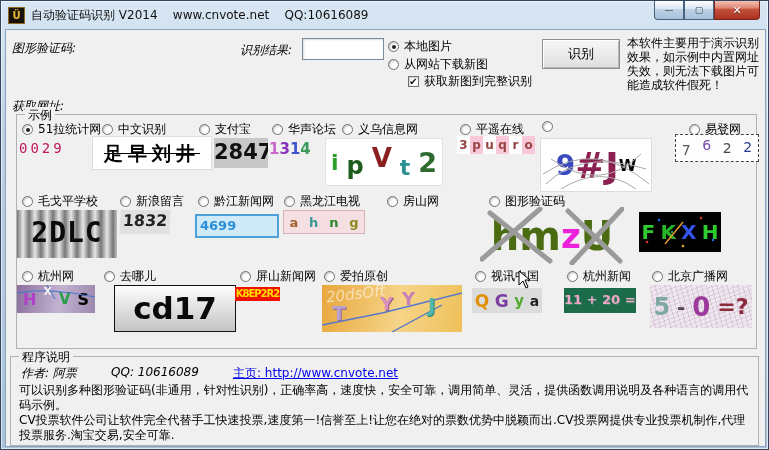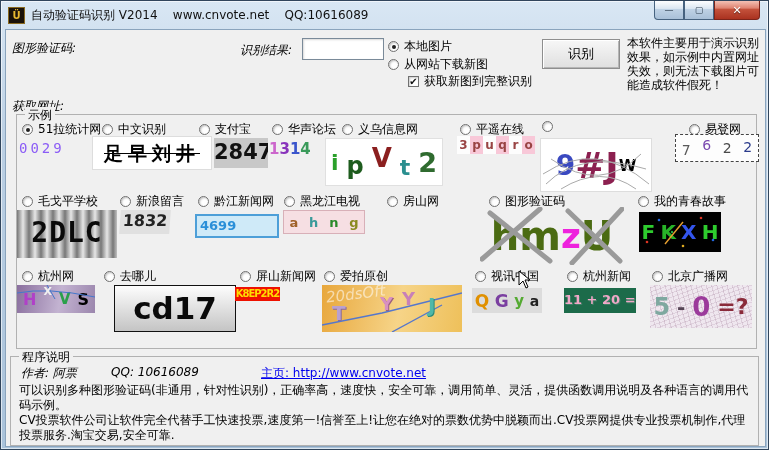--- a/index.html
+++ b/index.html
@@ -31,21 +31,21 @@
   .chk{width:11px;height:11px;min-width:11px;border:1px solid #707070;background:#fff;position:relative;
        box-shadow:inset 1px 1px 2px rgba(0,0,0,.2);font-size:10px;line-height:10px;text-align:center;color:#111;}
   .group{border:1px solid #b1b1b1;position:absolute;}
   .group .legend{position:absolute;top:-8px;left:8px;background:#f0f0f0;padding:0 3px;font-size:12px;}
   .notice{font-size:12px;line-height:14px;color:#000;}
   .link{color:#0000ee;text-decoration:underline;font-size:12px;}
   .para{font-size:12px;line-height:15px;color:#000;}
   .cap{position:absolute;overflow:hidden;}
   .noise{background-image:radial-gradient(#b9b9c9 1px,transparent 1px);background-size:8px 7px;}
   
-  .c0029{color:#8b5cf6;font-family:"DejaVu Sans Mono",monospace;font-size:14px;letter-spacing:3px;}
+  .c0029{color:#be185d;font-family:"DejaVu Sans Mono",monospace;font-size:14px;letter-spacing:3px;}
   .czuzao{background:#fff;border:1px solid #ddd;color:#000;font-weight:bold;font-size:19px;letter-spacing:5px;
           text-align:center;line-height:32px;text-decoration:line-through;}
   .c2847{background:#c8c8c8;color:#111;font-weight:bold;font-size:21px;text-align:center;line-height:28px;}
   .c1314{font-weight:bold;font-size:15px;}
   .c1314 span:nth-child(1){color:#cc66cc;}.c1314 span:nth-child(2){color:#8833bb;}
   .c1314 span:nth-child(3){color:#3a55cc;}.c1314 span:nth-child(4){color:#3a9a5a;}
   .cipvt{background:#fff;border:1px solid #e0e0e0;display:flex;align-items:center;justify-content:center;gap:8px;font-weight:bold;}
   .cipvt span{display:inline-block;}
   .cipvt span:nth-child(1){color:#2aa02a;font-size:22px;}
   .cipvt span:nth-child(2){color:#1e5c1e;font-size:24px;transform:translateY(4px);}
@@ -246,24 +246,20 @@
         <span>黑龙江电视</span>
       </div>
     <div class="abs rcell" style="left:381px;top:163px;">
       <span class="radio"></span>
         <span>房山网</span>
       </div>
     <div class="abs rcell" style="left:483px;top:163px;">
       <span class="radio"></span>
         <span>图形验证码</span>
       </div>
-    <div class="abs rcell" style="left:632px;top:163px;">
-      <span class="radio"></span>
-        <span>我的青春故事</span>
-      </div>
 
     <div class="cap c2dlc" style="left:11px;top:180px;width:100px;height:48px;">2DLC</div>
     <div class="cap c1832 noise" style="left:114px;top:180px;width:50px;height:24px;">1832</div>
     <div class="cap c4699 noise" style="left:189px;top:184px;width:84px;height:24px;">4699</div>
     <div class="cap cahng noise" style="left:277px;top:180px;width:82px;height:24px;">
       <span>a</span>
         <span>h</span>
         <span>n</span>
         <span>g</span>
     </div>
@@ -357,19 +353,19 @@
     </div>
 
     <svg class="cursor" style="left:512px;top:240px;" width="14" height="20">
       <polygon points="1,1 1,15 5,11 8,18 10,17 7,10 12,10" fill="#fff" stroke="#000" stroke-width="1"></polygon>
     </svg>
 
     <div class="group" style="left:4px;top:326px;width:749px;height:90px;">
       <span class="legend">程序说明</span>
       <span class="abs lbl" style="left:10px;top:8px;">作者: 阿票</span>
       <span class="abs lbl" style="left:100px;top:8px;">QQ: 10616089</span>
-      <a class="abs link" style="left:222px;top:8px;margin-left:28px;">主页: http://www.cnvote.net</a>
+      <a class="abs link" style="left:222px;top:8px;">主页: http://www.cnvote.net</a>
       <div class="abs para" style="left:8px;top:56px;width:735px;">CV投票软件公司让软件完全代替手工快速投票,速度第一!信誉至上!让您在绝对的票数优势中脱颖而出.CV投票网提供专业投票机制作,代理投票服务.淘宝交易,安全可靠.</div>
       <div class="abs para" style="left:8px;top:26px;width:735px;">可以识别多种图形验证码(非通用，针对性识别)，正确率高，速度快，安全可靠，调用简单、灵活，提供函数调用说明及各种语言的调用代码示例。</div>
     </div>
 
   </div>
 </div>
 
 </body></html>

